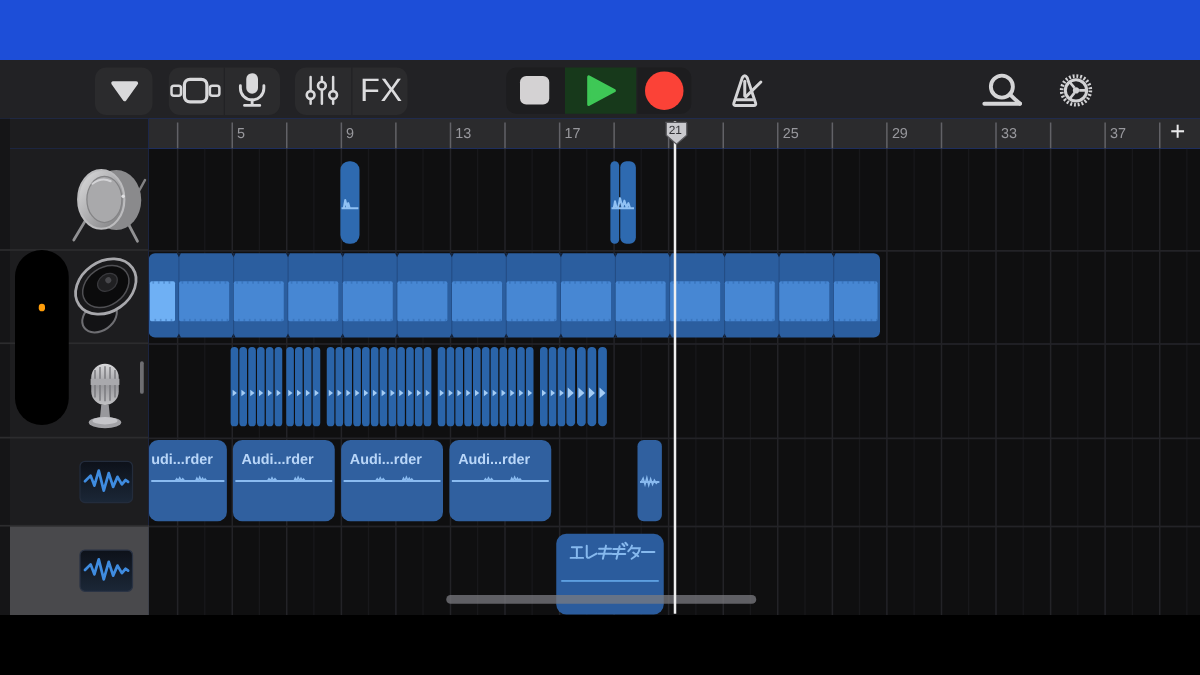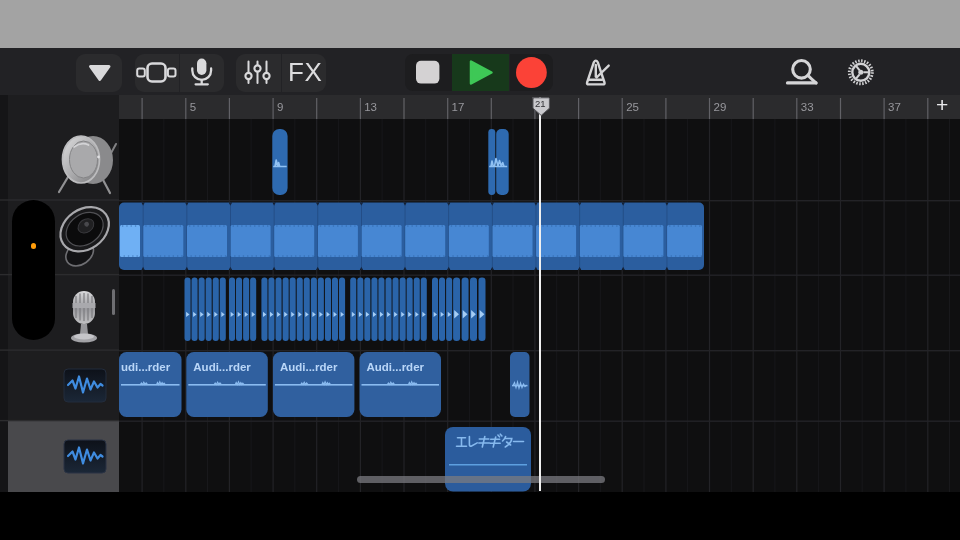--- a/index.html
+++ b/index.html
@@ -1,16 +1,16 @@
 <!DOCTYPE html>
 <html><head><meta charset="utf-8">
 <style>
 html,body{margin:0;padding:0;background:#000;}
 *{box-sizing:border-box;}
-#app{position:relative;width:960px;height:536px;background:#a3a3a3;overflow:hidden;font-family:"Liberation Sans",sans-serif;}
+#app{position:relative;width:960px;height:536px;background:#1d4ed8;overflow:hidden;font-family:"Liberation Sans",sans-serif;}
 .abs{position:absolute;}
 </style></head>
 <body>
 <div id="app">
 
 <div class="abs" style="left:0;top:48px;width:960px;height:47px;background:#222225;"></div>
 <div class="abs" style="left:76px;top:54px;width:46px;height:38px;background:#2b2b2d;border-radius:9px;"></div>
 <div class="abs" style="left:135px;top:54px;width:89px;height:38px;background:#2b2b2d;border-radius:9px;"></div>
 <div class="abs" style="left:178.5px;top:54px;width:1.2px;height:38px;background:#222225;"></div>
 <div class="abs" style="left:236px;top:54px;width:90px;height:38px;background:#2b2b2d;border-radius:9px;"></div>

